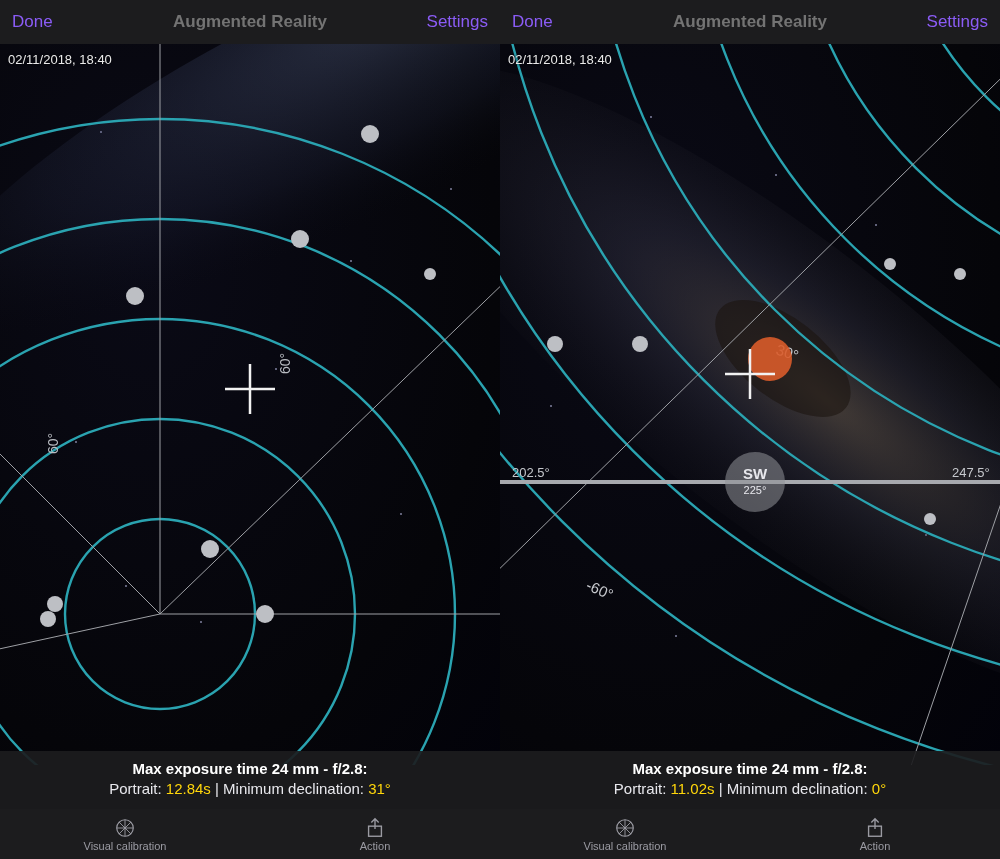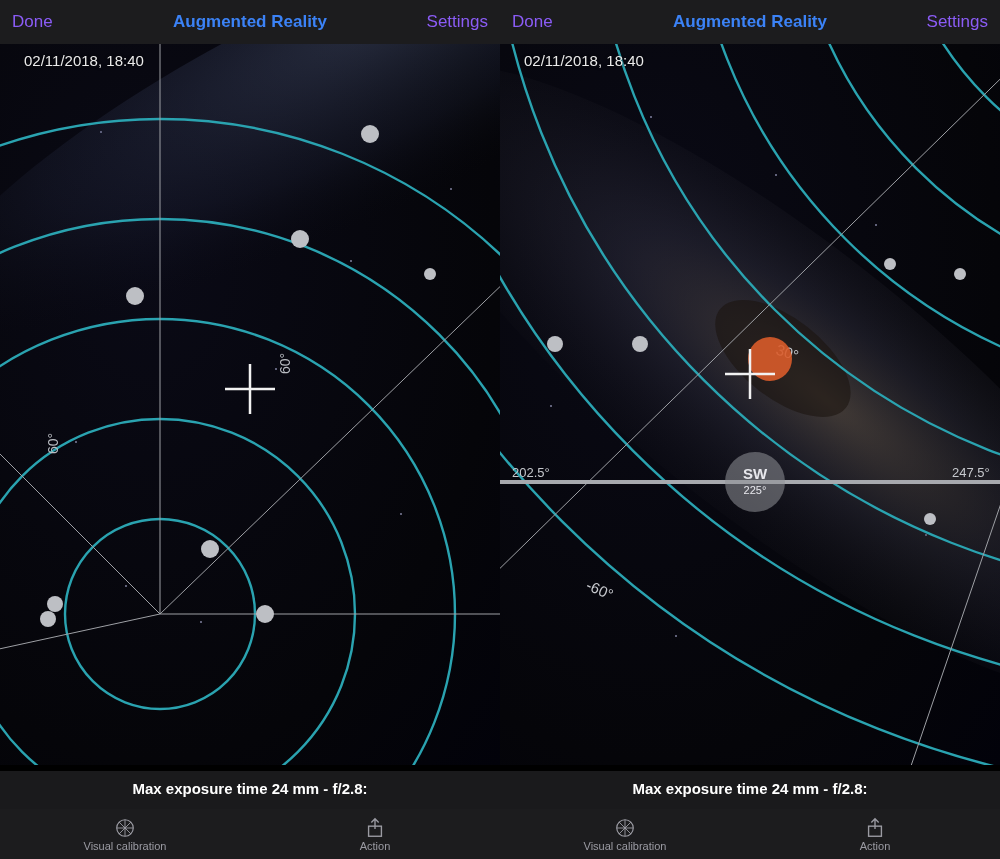--- a/index.html
+++ b/index.html
@@ -1,25 +1,25 @@
 <!DOCTYPE html>
 <html><head>
 <meta charset="utf-8">
 <style>
 html,body{margin:0;padding:0;background:#fff;font-family:-apple-system,Helvetica,Arial,sans-serif;}
 .wrap{display:flex;gap:0;width:1000px;height:859px;}
 .phone{position:relative;width:500px;height:859px;background:#000;overflow:hidden;}
 .hdr{position:relative;height:44px;background:#1c1c1e;display:flex;align-items:center;justify-content:center;z-index:20;}
-.hdr .title{color:#3b82f6;font-size:17px;font-weight:600;}
+.hdr .title{color:#737373;font-size:17px;font-weight:600;}
 .hdr .left,.hdr .right{position:absolute;top:0;height:44px;display:flex;align-items:center;color:#8b5cf6;font-size:17px;}
 .hdr .left{left:12px;}
 .hdr .right{right:12px;}
 .sky{position:absolute;top:44px;left:0;right:0;bottom:94px;background:radial-gradient(ellipse at 30% 30%,#0a0a16 0%,#050509 70%,#02020a 100%);overflow:hidden;}
 .sky svg{position:absolute;top:0;left:0;}
-.ts{position:absolute;top:8px;left:24px;color:#eaeaea;font-size:15px;text-shadow:0 0 3px #000;z-index:5;}
+.ts{position:absolute;top:8px;left:8px;color:#eaeaea;font-size:13px;text-shadow:0 0 3px #000;z-index:5;}
 .info{position:absolute;left:0;right:0;bottom:50px;padding:8px 12px 10px;background:rgba(28,28,30,0.92);text-align:center;font-size:15px;line-height:20px;z-index:20;}
 .info .t{color:#fff;font-weight:600;}
 .info .row{color:#e8e8ed;}
 .info .val{color:#ffd60a;}
 .tool{position:absolute;left:0;right:0;bottom:0;height:50px;background:#1c1c1e;display:flex;z-index:20;}
 .tool .tb{flex:1;display:flex;flex-direction:column;align-items:center;justify-content:center;color:#9b9ba3;font-size:11px;gap:1px;}
 .tool .tb svg{width:22px;height:22px;}
 .star{position:absolute;width:2px;height:2px;background:#cfd2ff;border-radius:50%;opacity:.6;}
 </style>
 </head>
@@ -91,20 +91,27 @@
 
      <g stroke="#f2f2f2" stroke-width="2.5">
        <line x1="225" y1="345" x2="275" y2="345"></line>
        <line x1="250" y1="320" x2="250" y2="370"></line>
      </g>
    </svg>
  </div>
 
  <div class="info">
    <div class="t">Max exposure time 24 mm - f/2.8:</div>
+   <div class="row">
+     <span>Portrait:</span>
+     <span class="val">12.84s</span>
+     <span> | </span>
+     <span>Minimum declination:</span>
+     <span class="val">31°</span>
+   </div>
  </div>
 
  <div class="tool">
    <div class="tb">
      <svg viewBox="0 0 24 24">
             <circle cx="12" cy="12" r="9" fill="none" stroke="#9b9ba3" stroke-width="1.3"></circle>
             <path d="M12 3v18M3 12h18M5.5 5.5l13 13M18.5 5.5l-13 13" stroke="#9b9ba3" stroke-width="1"></path>
           </svg>
      <span>Visual calibration</span>
    </div>
@@ -186,20 +193,27 @@
 
      <g stroke="#f2f2f2" stroke-width="2.5">
        <line x1="225" y1="330" x2="275" y2="330"></line>
        <line x1="250" y1="305" x2="250" y2="355"></line>
      </g>
    </svg>
  </div>
 
  <div class="info">
    <div class="t">Max exposure time 24 mm - f/2.8:</div>
+   <div class="row">
+     <span>Portrait:</span>
+     <span class="val">11.02s</span>
+     <span> | </span>
+     <span>Minimum declination:</span>
+     <span class="val">0°</span>
+   </div>
  </div>
 
  <div class="tool">
    <div class="tb">
      <svg viewBox="0 0 24 24">
             <circle cx="12" cy="12" r="9" fill="none" stroke="#9b9ba3" stroke-width="1.3"></circle>
             <path d="M12 3v18M3 12h18M5.5 5.5l13 13M18.5 5.5l-13 13" stroke="#9b9ba3" stroke-width="1"></path>
           </svg>
      <span>Visual calibration</span>
    </div>

